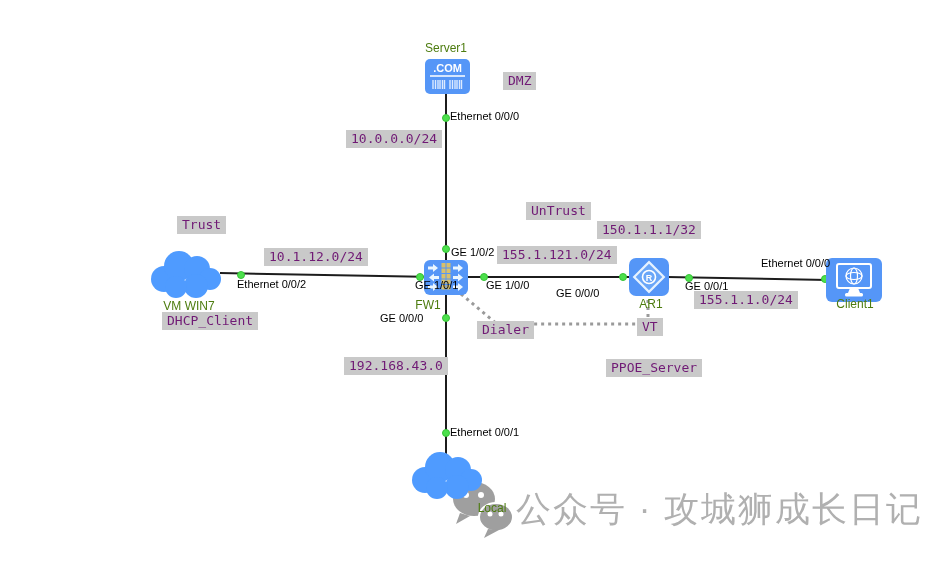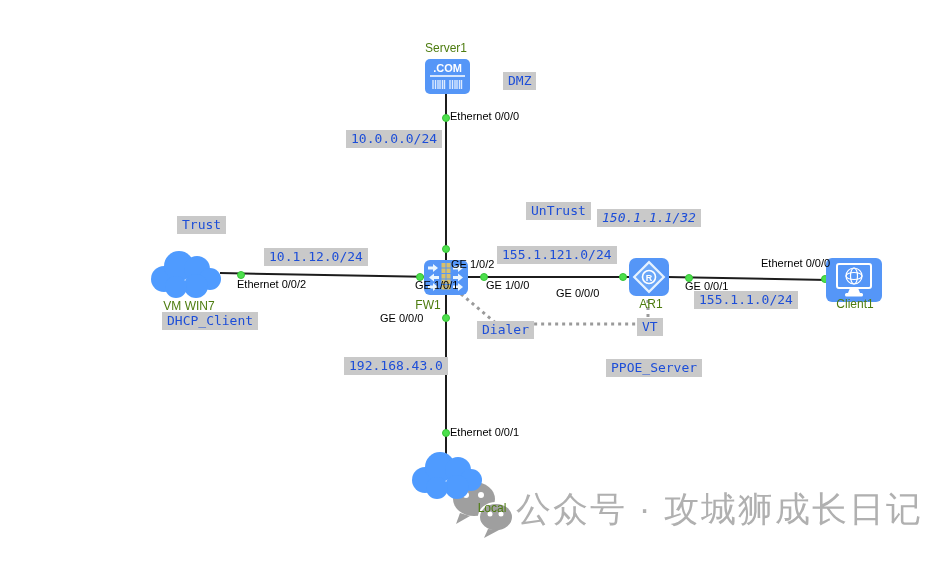--- a/index.html
+++ b/index.html
@@ -1,20 +1,20 @@
 <!DOCTYPE html>
 <html><head>
 <meta charset="utf-8">
 <style>
   html,body{margin:0;padding:0;background:#fff;}
   .canvas{position:relative;width:942px;height:561px;background:#ffffff;overflow:hidden;
           font-family:"Liberation Sans",sans-serif;}
   svg.layer{position:absolute;left:0;top:0;z-index:2;}
   .icon{position:absolute;z-index:3;}
-  .lbl-gray{position:absolute;z-index:4;background:#c9c9c9;color:#1d4ed8;
+  .lbl-gray{position:absolute;z-index:4;background:#c9c9c9;color:#701a75;
             font:13px "DejaVu Sans Mono",monospace;padding:1px 5px;white-space:nowrap;line-height:16px;}
   .lbl-port{position:absolute;z-index:4;color:#000;font:11px "Liberation Sans",sans-serif;white-space:nowrap;}
   .lbl-dev{position:absolute;z-index:4;color:#4d7c0f;font:12px "Liberation Sans",sans-serif;
            white-space:nowrap;transform:translateX(-50%);}
   .watermark-text{position:absolute;z-index:1;left:516px;top:486px;color:#b0b0b0;
            font:35px "Liberation Sans",sans-serif;letter-spacing:2px;white-space:nowrap;}
   .wm-icon{position:absolute;z-index:1;left:452px;top:481px;}
 
   
   #icon-server1{left:425px;top:59px;}
@@ -27,38 +27,38 @@
   
   #lbl-server1{left:446px;top:41px;}
   #lbl-fw1{left:428px;top:298px;}
   #lbl-ar1{left:651px;top:297px;}
   #lbl-client1{left:855px;top:297px;}
   #lbl-vmwin7{left:189px;top:299px;}
   #lbl-local{left:448px;top:501px;margin-left:44px;}
 
   
   #port-srv-eth{left:450px;top:110px;}
-  #port-ge102{left:451px;top:258px;}
+  #port-ge102{left:451px;top:246px;}
   #port-eth002{left:237px;top:278px;}
   #port-ge101{left:415px;top:279px;}
   #port-ge100{left:486px;top:279px;}
   #port-ar-ge000{left:556px;top:287px;}
   #port-ge001{left:685px;top:280px;}
   #port-cli-eth{left:761px;top:257px;}
   #port-fw-ge000{left:380px;top:312px;}
   #port-eth001{left:450px;top:426px;}
 
   
   #lbl-dmz{left:503px;top:72px;}
   #lbl-net10{left:346px;top:130px;}
   #lbl-trust{left:177px;top:216px;}
   #lbl-net10112{left:264px;top:248px;}
   #lbl-dhcp{left:162px;top:312px;}
   #lbl-untrust{left:526px;top:202px;}
-  #lbl-net150{left:597px;top:209px;font-style:italic;}
+  #lbl-net150{left:597px;top:221px;}
   #lbl-net155121{left:497px;top:246px;}
   #lbl-net15510{left:694px;top:291px;}
   #lbl-net192{left:344px;top:357px;}
   #lbl-dialer{left:477px;top:321px;}
   #lbl-vt{left:637px;top:318px;}
   #lbl-ppoe{left:606px;top:359px;}
 </style>
 </head>
 <body>
 

